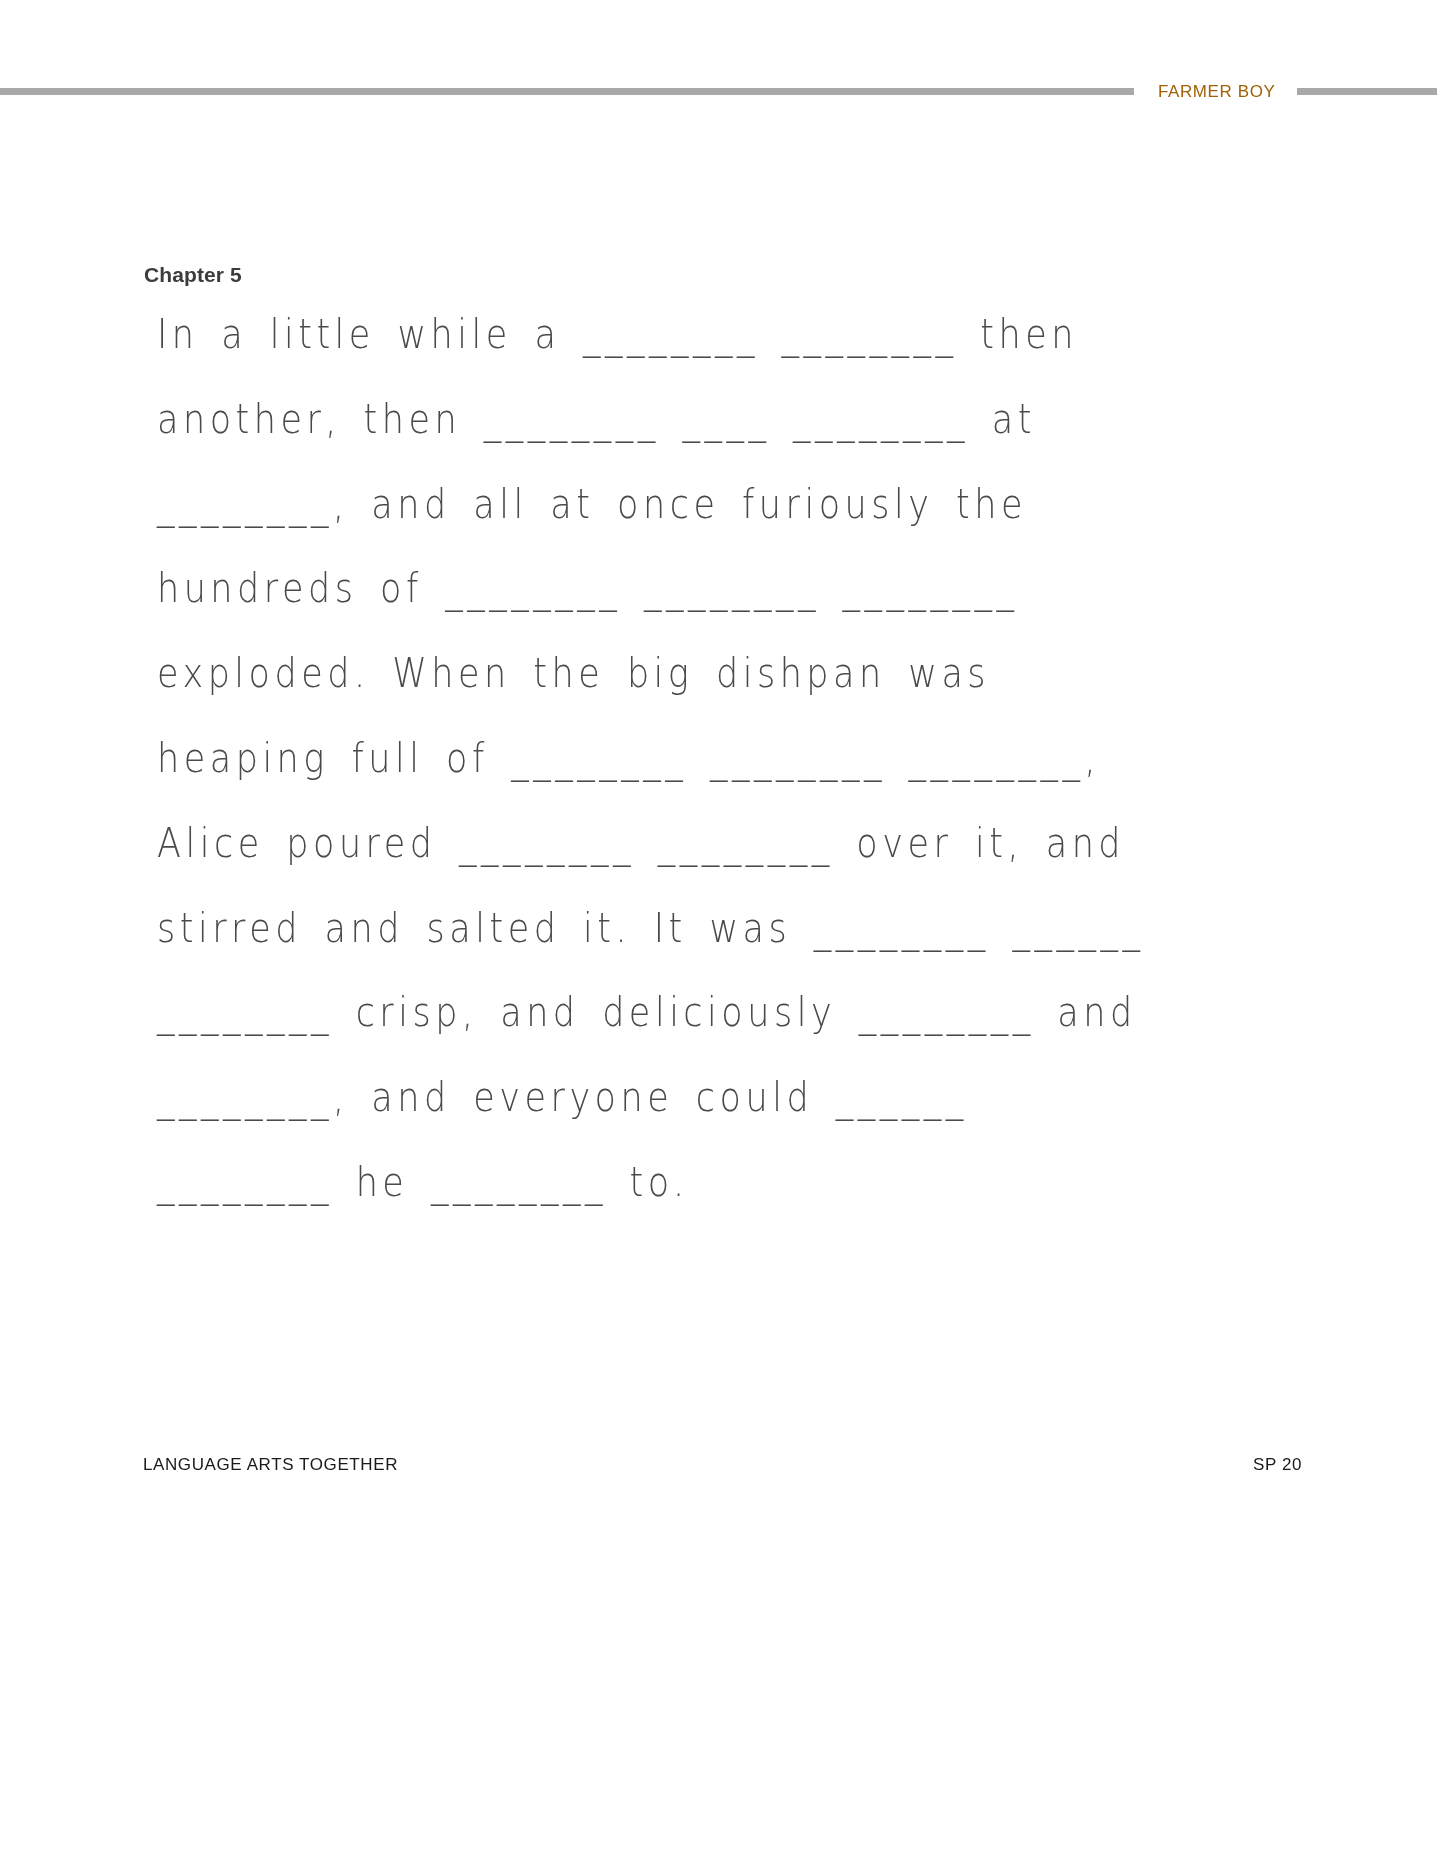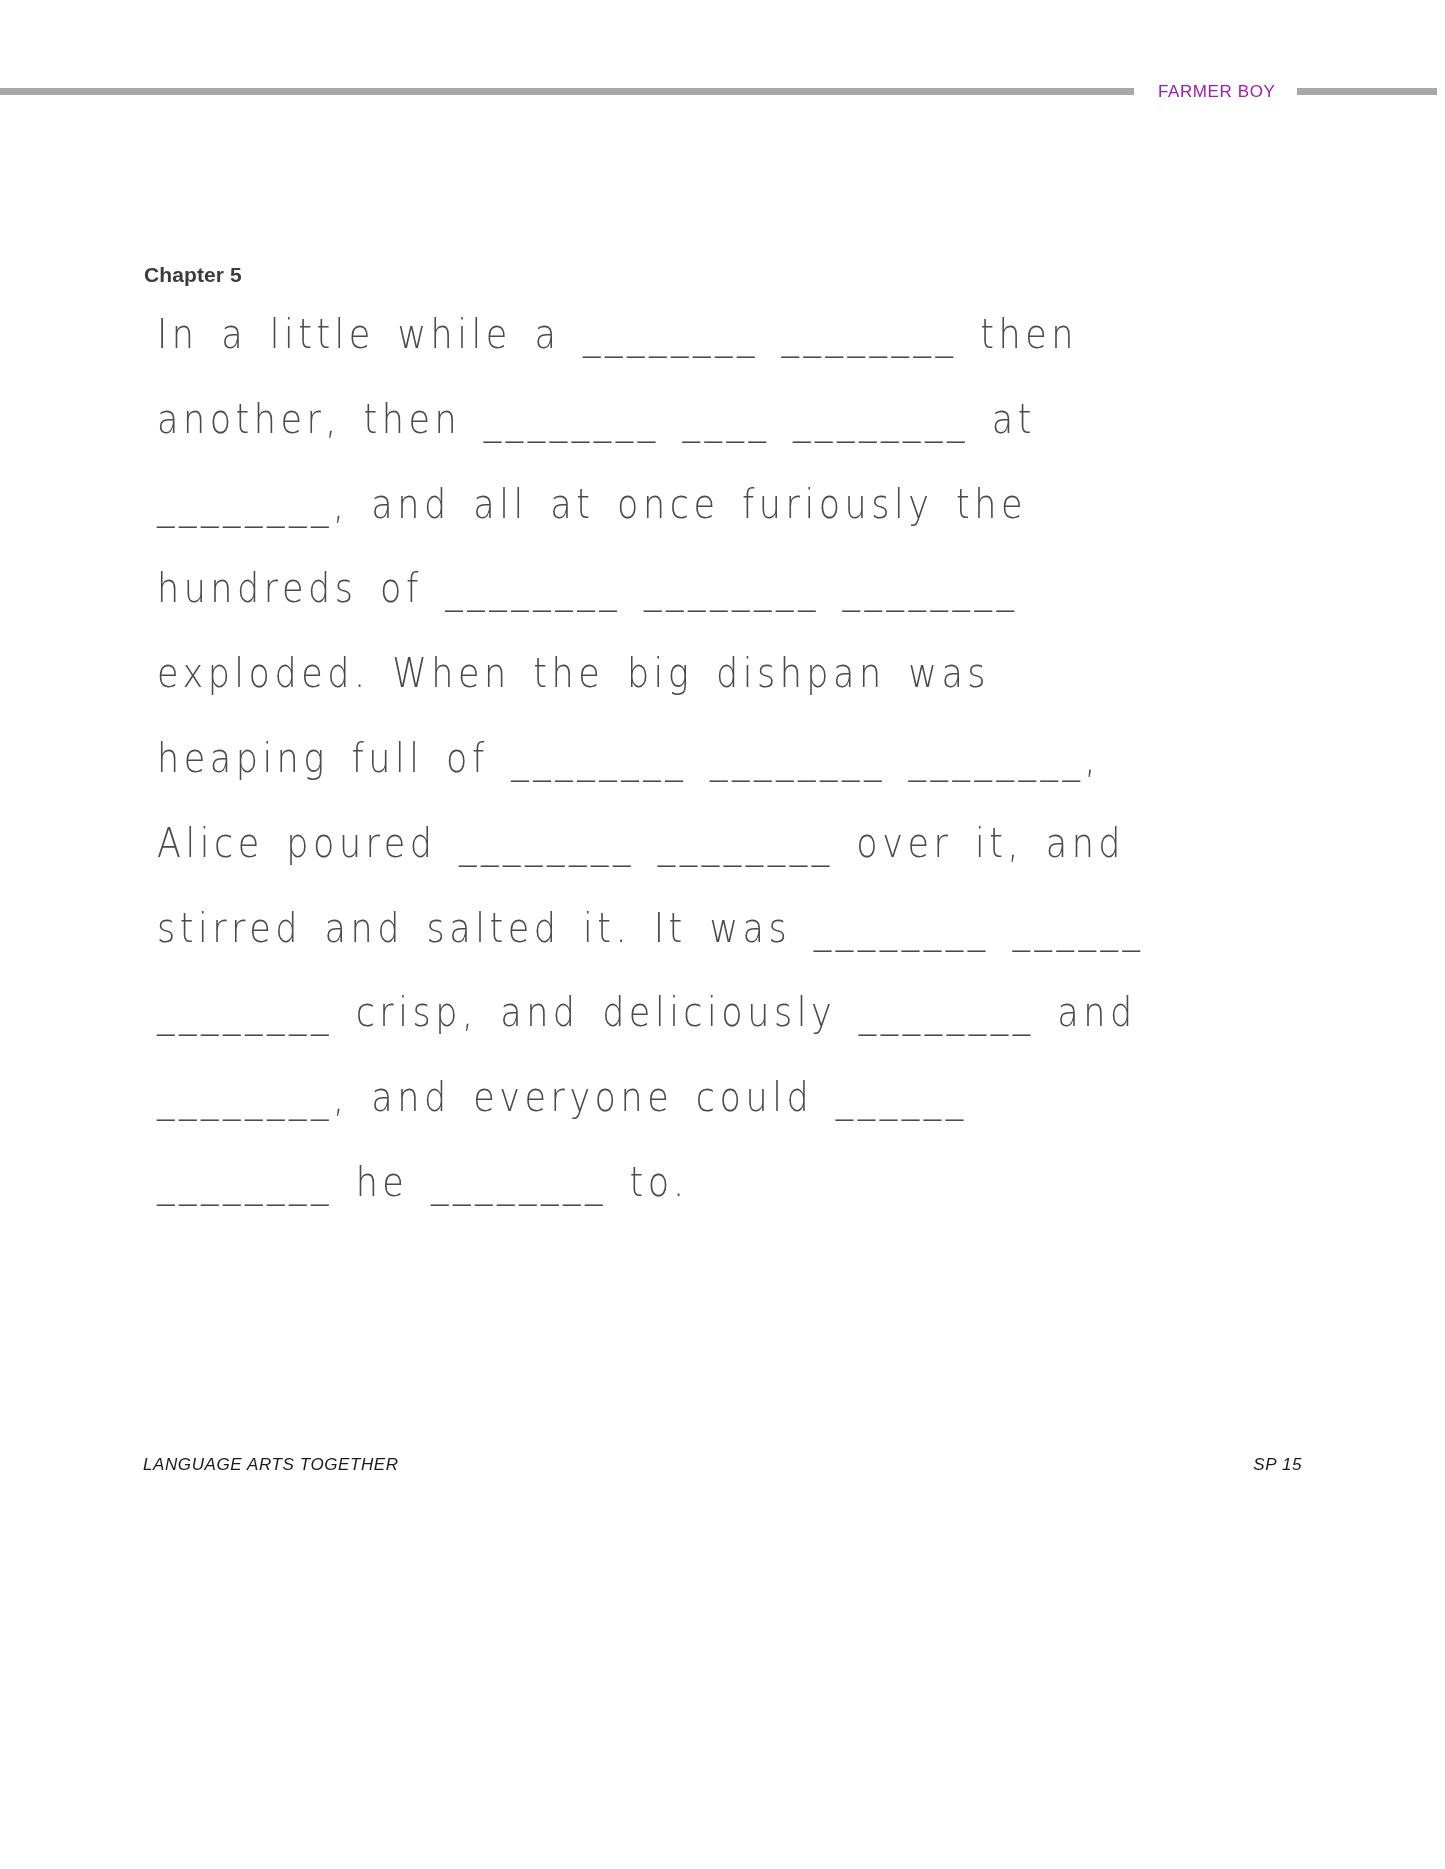--- a/index.html
+++ b/index.html
@@ -39,21 +39,21 @@
     width: 1134px;
   }
 
   .rule-right {
     width: 140px;
   }
 
   .running-head-title {
     font-size: 17px;
     letter-spacing: 0.6px;
-    color: #a21caf;
+    color: #a16207;
     font-weight: 400;
     white-space: nowrap;
     padding: 0 22px 0 24px;
     line-height: 1;
   }
 
   
   .page-title {
     position: absolute;
     left: 143px;
@@ -111,21 +111,20 @@
     justify-content: space-between;
     align-items: baseline;
   }
 
   .footer-left, .footer-right {
     font-size: 17px;
     letter-spacing: 0.6px;
     color: #1a1a1a;
     font-weight: 400;
     white-space: nowrap;
-    font-style: italic;
   }
 </style>
 </head>
 <body>
 
 <div class="page">
 
   <div class="running-head">
     <div class="rule rule-left"></div>
     <div class="running-head-title">FARMER BOY</div>
@@ -144,16 +143,16 @@
     <div class="dictation-line">heaping full of ________ ________ ________,</div>
     <div class="dictation-line">Alice poured ________ ________ over it, and</div>
     <div class="dictation-line">stirred and salted it. It was ________ ______</div>
     <div class="dictation-line">________ crisp, and deliciously ________ and</div>
     <div class="dictation-line">________, and everyone could ______</div>
     <div class="dictation-line">________ he ________ to.</div>
   </div>
 
   <div class="footer">
     <div class="footer-left">LANGUAGE ARTS TOGETHER</div>
-    <div class="footer-right">SP 15</div>
+    <div class="footer-right">SP 20</div>
   </div>
 
 </div>
 
 </body></html>

